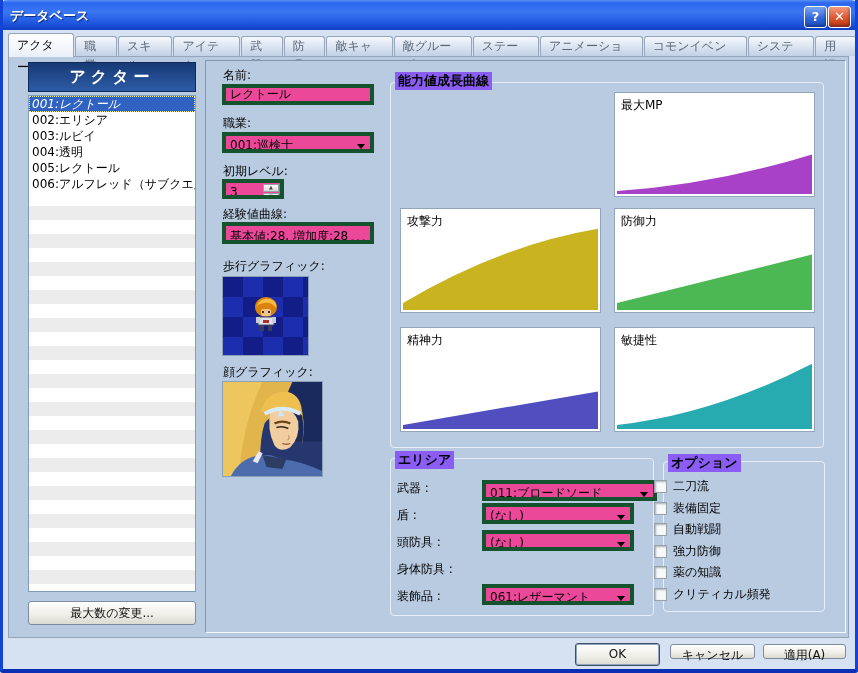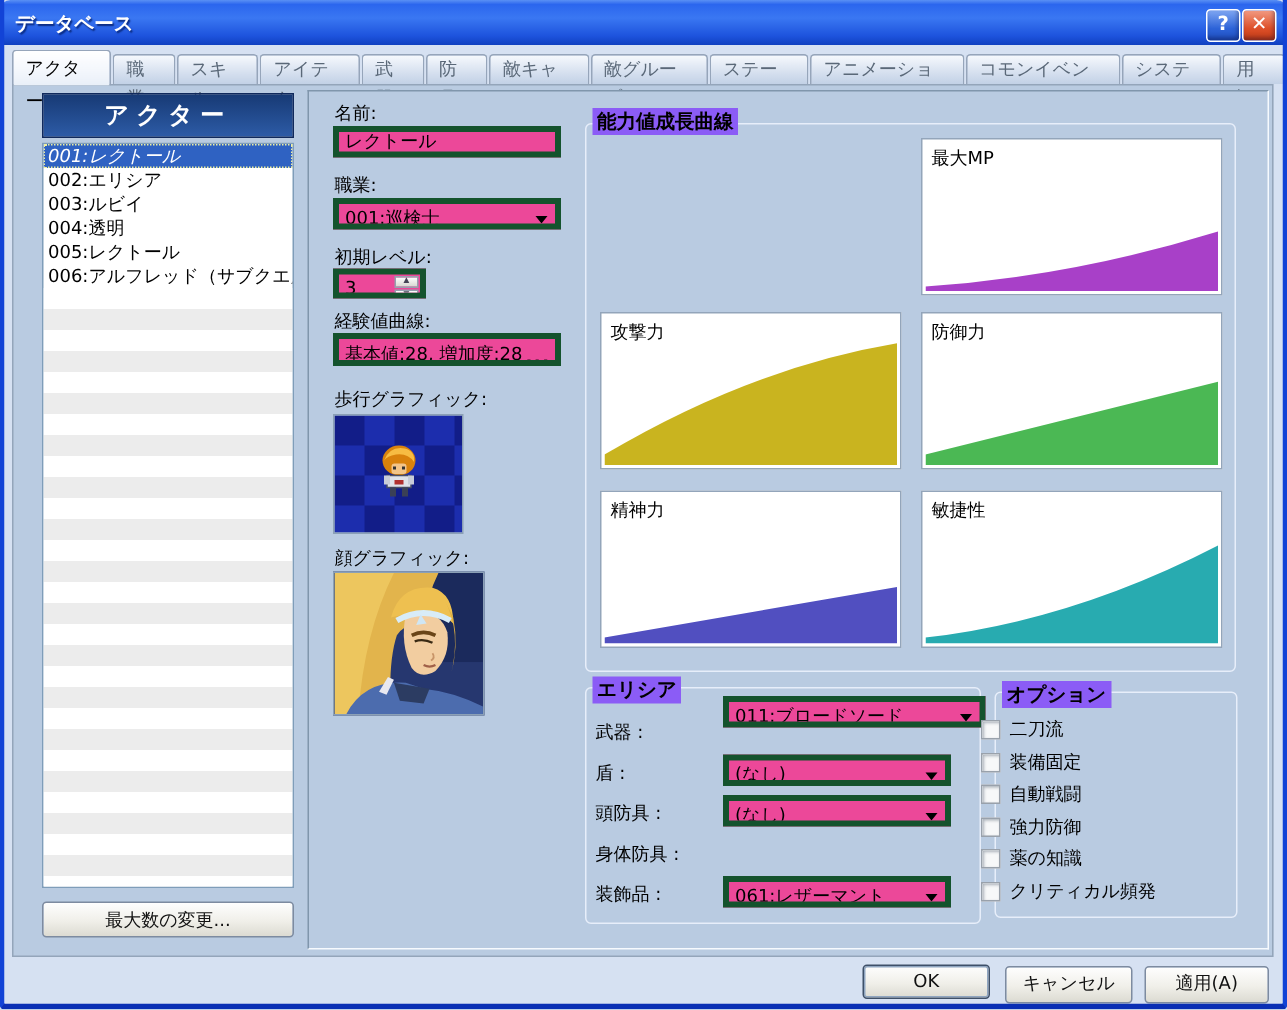--- a/index.html
+++ b/index.html
@@ -60,21 +60,21 @@
   .group{position:absolute;border:1px solid #e7eefa;border-radius:4px;z-index:3;}
   .group-label{position:absolute;font-size:13px;font-weight:bold;background:#8b5cf6;padding:0 3px;z-index:4;}
   .chart{position:absolute;width:201px;height:105px;background:#fff;border:1px solid #93a5ba;
     box-sizing:border-box;z-index:4;}
   .chart .clabel{position:absolute;left:6px;top:4px;font-size:12px;z-index:2;}
   .chart svg{position:absolute;left:2px;top:2px;width:195px;height:99px;}
   .opt-row{position:absolute;left:654px;display:flex;align-items:center;z-index:4;}
   .checkbox{width:13px;height:13px;background:#f7f8f9;border:1px solid #99a1ab;box-sizing:border-box;
     box-shadow:inset 1px 1px 2px rgba(110,120,135,.55);margin-right:6px;}
   
-  .footer-btn{position:absolute;height:25px;line-height:20px;z-index:3;}
+  .footer-btn{position:absolute;height:15px;line-height:20px;z-index:3;}
   .ok{left:575px;top:643px;width:85px;height:23px;border:1px solid #3e5069;
       box-shadow:inset 0 0 0 1px #8fa5c0;}
   .cancel{left:670px;top:644px;width:85px;}
   .apply{left:763px;top:644px;width:83px;}
 </style>
 </head>
 <body>
 
 <div class="window">
 
@@ -209,21 +209,21 @@
     <span class="clabel">精神力</span>
     <svg viewBox="0 0 200 104" preserveAspectRatio="none">
         <path d="M0,104 L0,99.84 Q100,82.16 200,64.47999999999999 L200,104 Z" fill="#514fc0"></path>
       </svg>
   </div>
 
   <div class="group" style="left:390px;top:458px;width:262px;height:156px"></div>
   <span class="group-label" style="left:395px;top:451px">エリシア</span>
 
   <span class="lbl" style="left:397px;top:480px">武器 :</span>
-  <div class="field combo" style="left:482px;top:464px;width:175px;height:21px">
+  <div class="field combo" style="left:482px;top:480px;width:175px;height:21px">
     <span>011:ブロードソード</span><span class="arrow"></span>
   </div>
   <span class="lbl" style="left:397px;top:507px">盾 :</span>
   <div class="field combo" style="left:482px;top:503px;width:152px;height:21px">
     <span>(なし)</span><span class="arrow"></span>
   </div>
   <span class="lbl" style="left:397px;top:534px">頭防具 :</span>
   <div class="field combo" style="left:482px;top:530px;width:152px;height:21px">
     <span>(なし)</span><span class="arrow"></span>
   </div>

